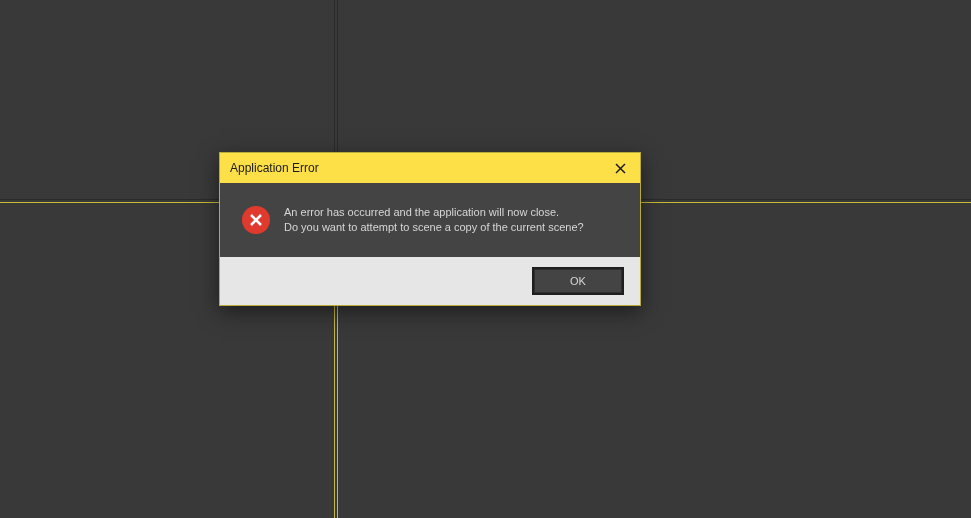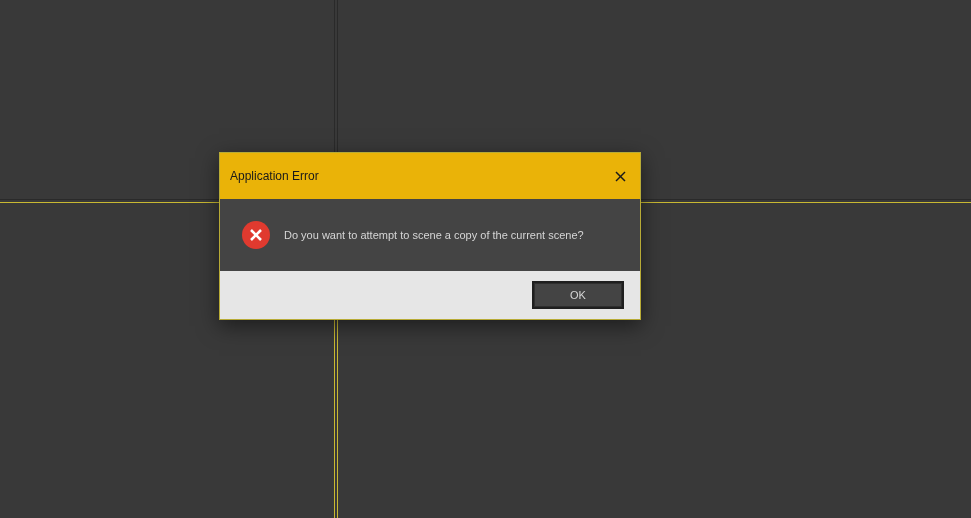--- a/index.html
+++ b/index.html
@@ -33,22 +33,22 @@
     .dialog {
       position: absolute;
       left: 219px;
       top: 152px;
       width: 422px;
       border: 1px solid #b8ab36;
       background: #e6e6e6;
       box-shadow: 0 6px 20px rgba(0,0,0,0.5);
     }
     .titlebar {
-      height: 46px;
-      background: #eab308;
+      height: 30px;
+      background: #fde047;
       display: flex;
       align-items: center;
       justify-content: space-between;
       padding: 0 8px 0 10px;
     }
     .title-text {
       font-size: 12px;
       color: #1a1a1a;
       font-weight: 400;
     }
@@ -140,19 +140,20 @@
     </div>
   </div>
   <div class="content">
     <div class="error-icon">
       <svg viewBox="0 0 14 14" fill="none">
         <line x1="2" y1="2" x2="12" y2="12"></line>
         <line x1="12" y1="2" x2="2" y2="12"></line>
       </svg>
     </div>
     <div class="message">
+      <div>An error has occurred and the application will now close.</div>
       <div>Do you want to attempt to scene a copy of the current scene?</div>
     </div>
   </div>
   <div class="button-row">
     <button class="btn btn-default">OK</button>
   </div>
 </div>
 
 </body></html>

